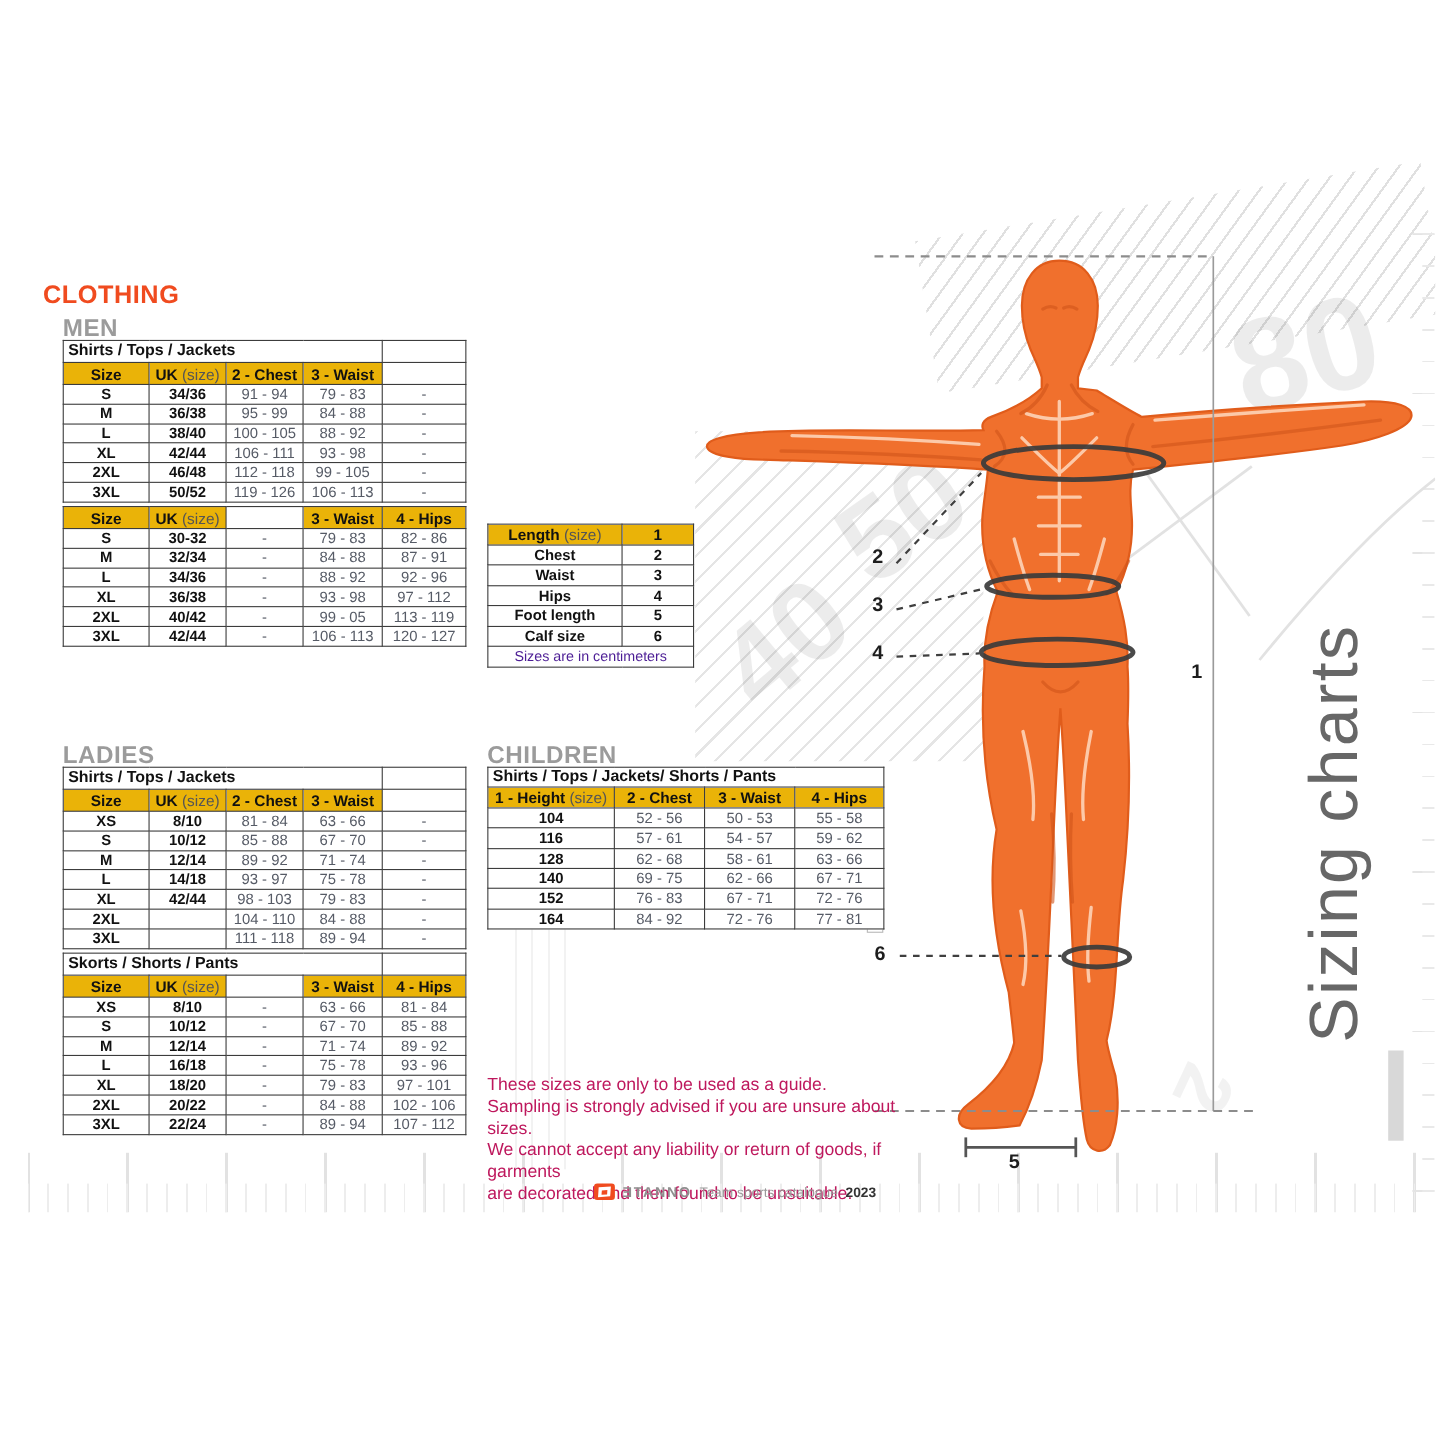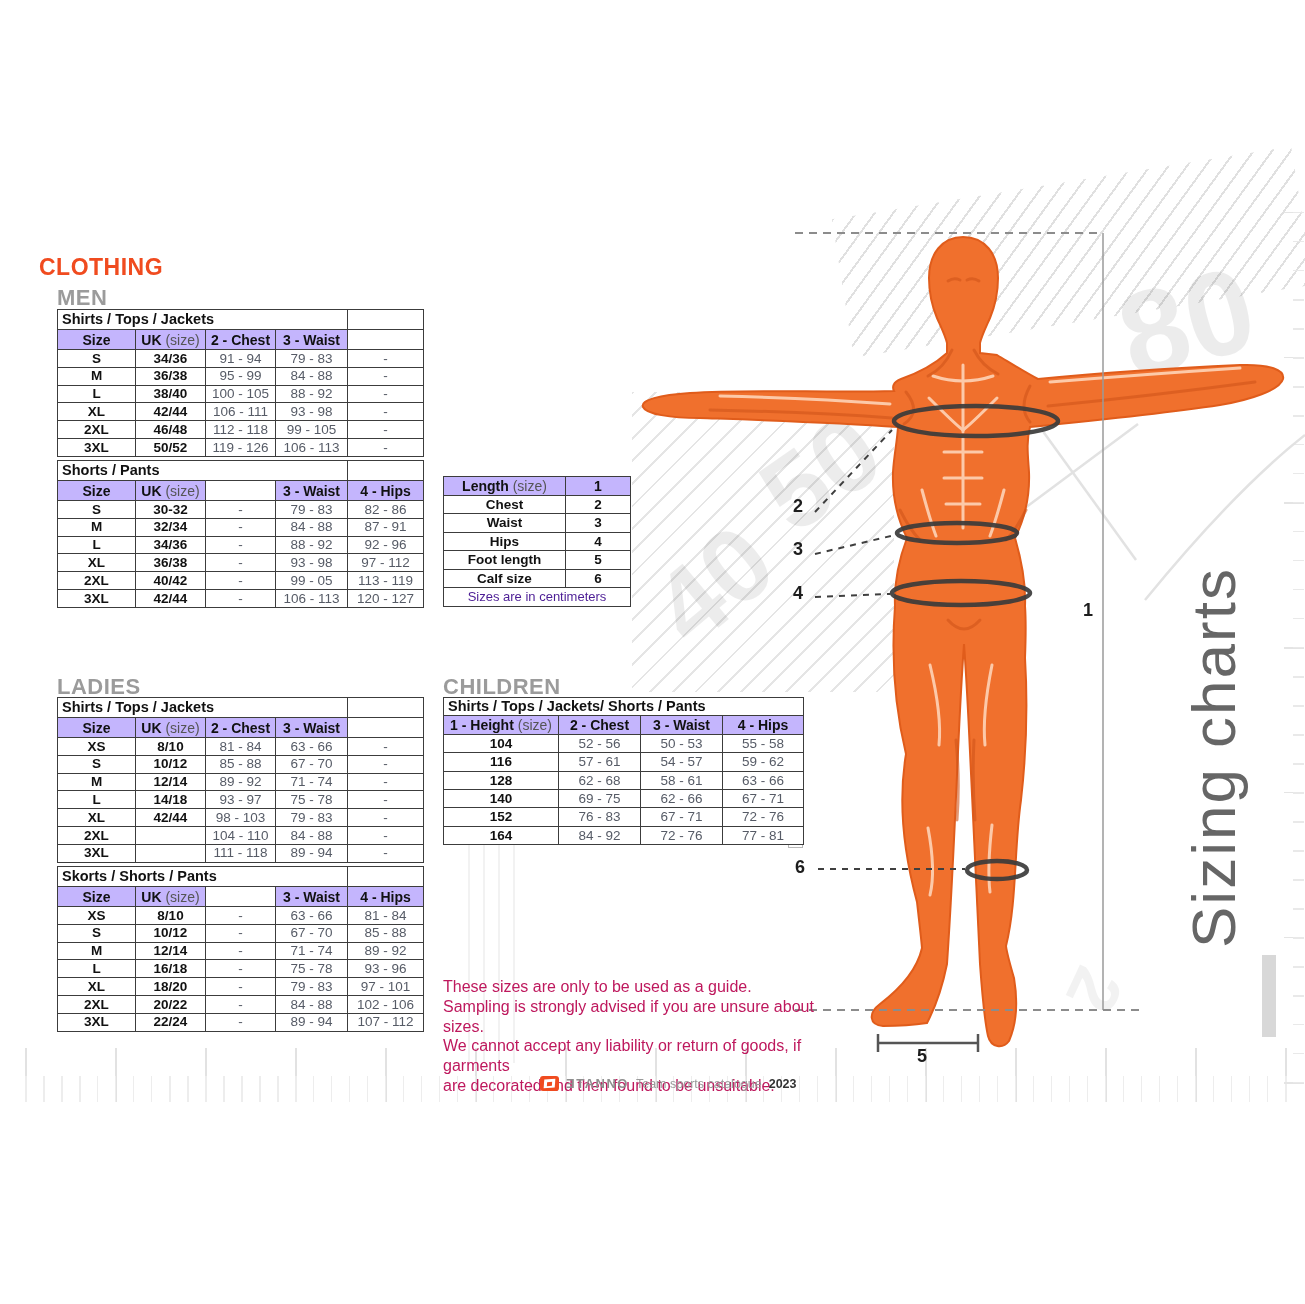--- a/index.html
+++ b/index.html
@@ -17,21 +17,21 @@
               line-height:1.28;white-space:pre-line;z-index:5;}
   #disclaimer-text{left:443px;top:977px;width:380px;font-size:16px;color:#be185d;
               line-height:1.24;white-space:pre-line;z-index:5;}
 
   
   .tbl{position:absolute;z-index:5;}
   table.sz{border-collapse:collapse;table-layout:fixed;background:#fff;border:1.5px solid #3c3c3c;}
   table.sz td{border:1px solid #3c3c3c;text-align:center;padding:0;height:16.8px;
               font-size:13.5px;line-height:1;overflow:hidden;}
   table.sz .title-cell{text-align:left;font-weight:bold;font-size:14.5px;padding-left:4px;height:19px;color:#111;}
-  table.sz tr.hrow td{background:#c4b5fd;font-weight:bold;font-size:14px;height:19px;color:#111;}
+  table.sz tr.hrow td{background:#eab308;font-weight:bold;font-size:14px;height:19px;color:#111;}
   table.sz tr.hrow td.empty{background:#fff;}
   table.sz .size-lite{font-weight:normal;color:#555;}
   table.sz td.bcell{font-weight:bold;color:#111;}
   table.sz td.vcell{font-weight:normal;color:#565b66;}
   table.sz td.note-cell{font-weight:normal;color:#4c1d95;font-size:13px;height:18px;}
   #men-shirts-table{left:57px;top:309px;}
   #men-shorts-table{left:57px;top:460px;}
   #ladies-shirts-table{left:57px;top:697px;}
   #ladies-skorts-table{left:57px;top:866px;}
   #children-table{left:443px;top:697px;}
@@ -310,24 +310,20 @@
   <div class="tbl" id="men-shorts-table">
       <table class="sz">
         <colgroup>
           <col style="width: 78px;">
           <col style="width: 70px;">
           <col style="width: 70px;">
           <col style="width: 72px;">
           <col style="width: 76px;">
         </colgroup>
         <tbody>
-          <tr class="trow">
-            <td colspan="4" class="title-cell">Shorts / Pants</td>
-            <td colspan="1" class="title-empty"></td>
-          </tr>
           <tr class="hrow">
             <td class="hcell">Size</td>
             <td class="hcell"><span style="font-weight: bold;">UK </span><span class="size-lite">(size)</span></td>
             <td class="hcell empty"></td>
             <td class="hcell">3 - Waist</td>
             <td class="hcell">4 - Hips</td>
           </tr>
           <tr>
             <td class="bcell">S</td>
             <td class="bcell">30-32</td>

